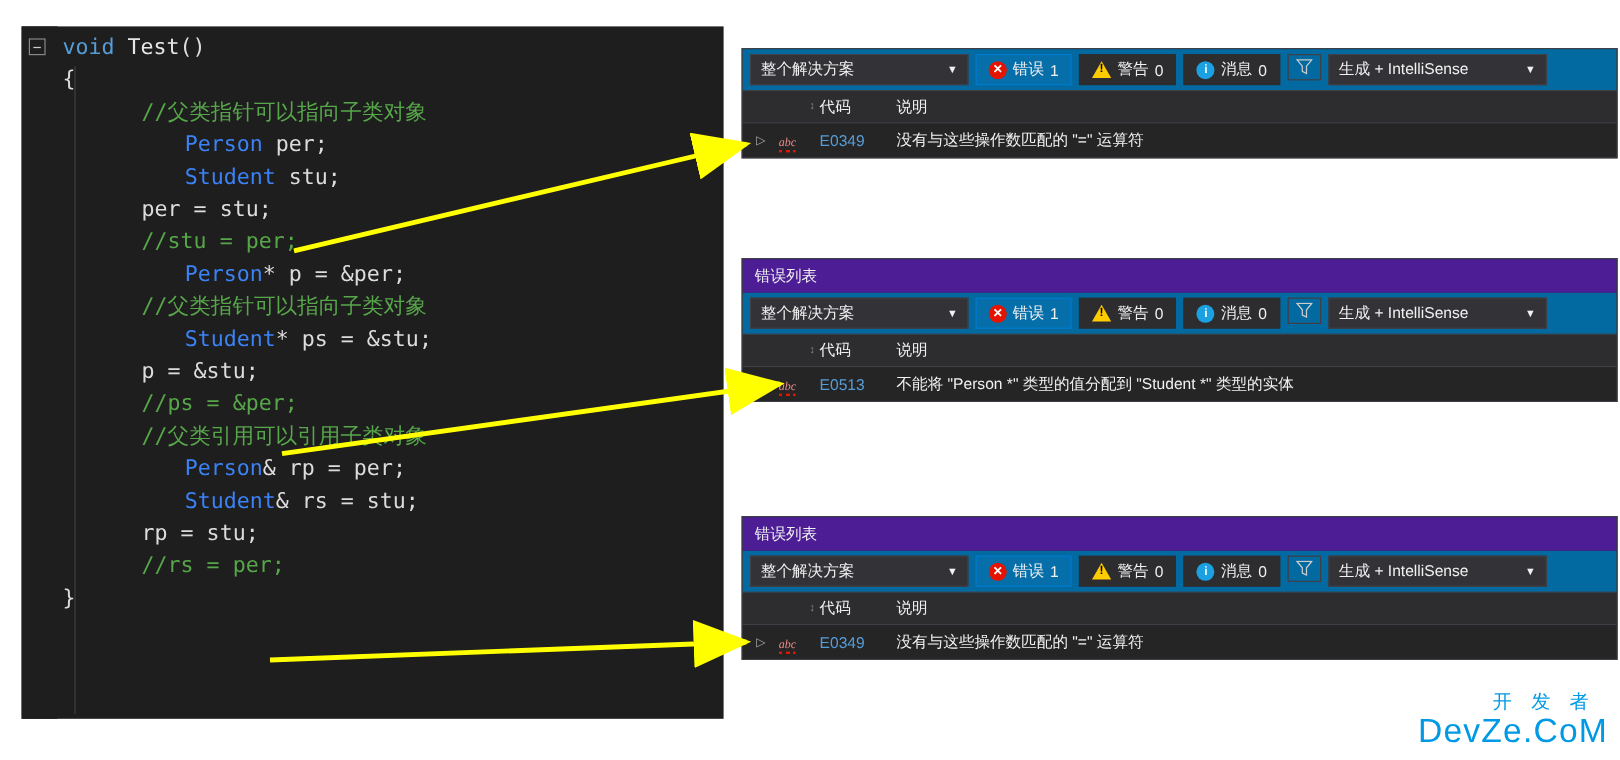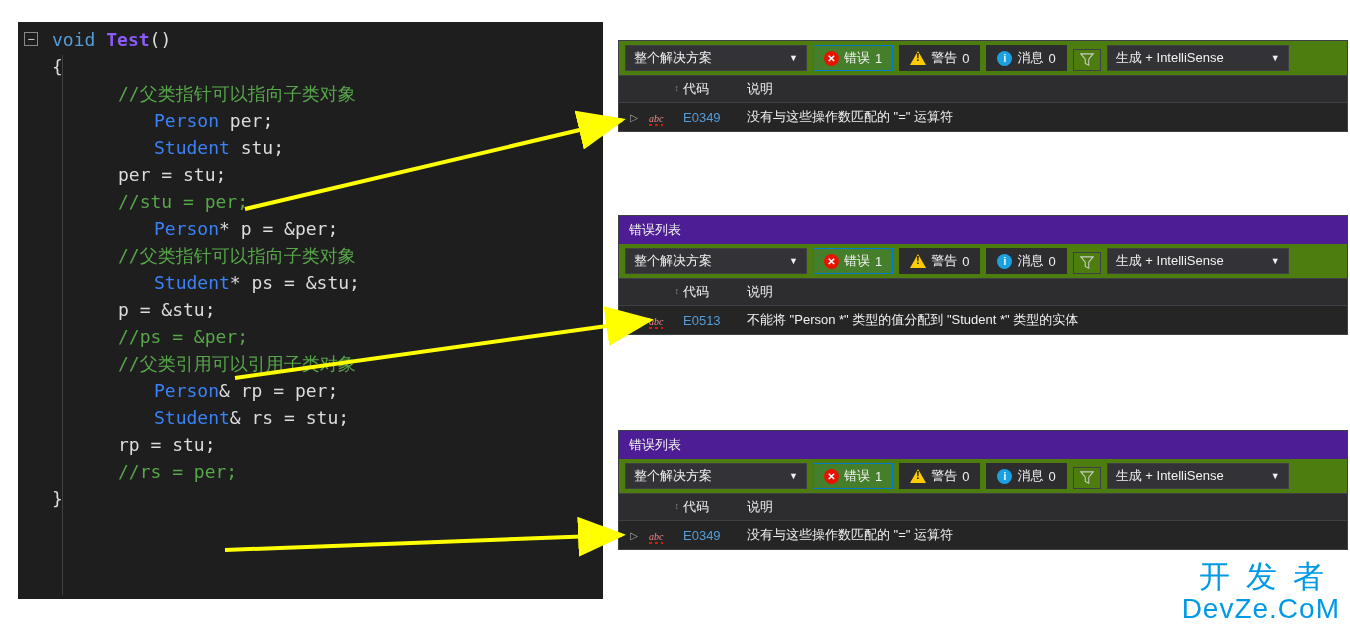--- a/index.html
+++ b/index.html
@@ -59,21 +59,21 @@
 }
 .guide-line {
   position: absolute;
   left: 44px;
   top: 33px;
   width: 1px;
   height: 540px;
   background: #404040;
 }
 .kw { color: #569cd6; }
-.func { color: #8b5cf6; font-weight: bold; }
+.func { color: #e5e5e5; }
 .comment { color: #57a64a; }
 .type1 { color: #3b82f6; margin-left: 36px; }
 .paren { color: #dcdcdc; }
 .indent1 { padding-left: 4px; }
 .indent2 { padding-left: 70px; }
 
 .error-panel {
   position: absolute;
   background: #2d2d30;
   border: 1px solid #3f3f46;
@@ -82,24 +82,24 @@
   color: #f1f1f1;
 }
 .panel-title {
   background: #4c1d95;
   padding: 5px 10px;
   color: #f1f1f1;
   font-size: 13px;
 }
 .panel-toolbar {
   display: flex;
-  align-items: flex-end;
+  align-items: flex-start;
   padding: 4px 6px;
   gap: 6px;
-  background: #4d7c0f;
+  background: #0369a1;
   border-bottom: 1px solid #3f3f46;
 }
 .dropdown {
   background: #333337;
   border: 1px solid #3f3f46;
   color: #f1f1f1;
   padding: 3px 8px;
   display: flex;
   align-items: center;
   justify-content: space-between;
@@ -199,21 +199,21 @@
 }
 .watermark {
   position: absolute;
   right: 10px;
   bottom: 8px;
   text-align: right;
   font-family: 'Microsoft YaHei', sans-serif;
   color: #0099e5;
   line-height: 1.1;
 }
-.wm-top { font-size: 31px; letter-spacing: 16px; }
+.wm-top { font-size: 16px; letter-spacing: 16px; }
 .wm-bot { font-size: 28px; letter-spacing: 1px; }
 </style>
 </head>
 <body>
 
 <div class="code-editor">
   <div class="gutter">
     <div class="collapse-marker"></div>
   </div>
   <div class="guide-line"></div>

